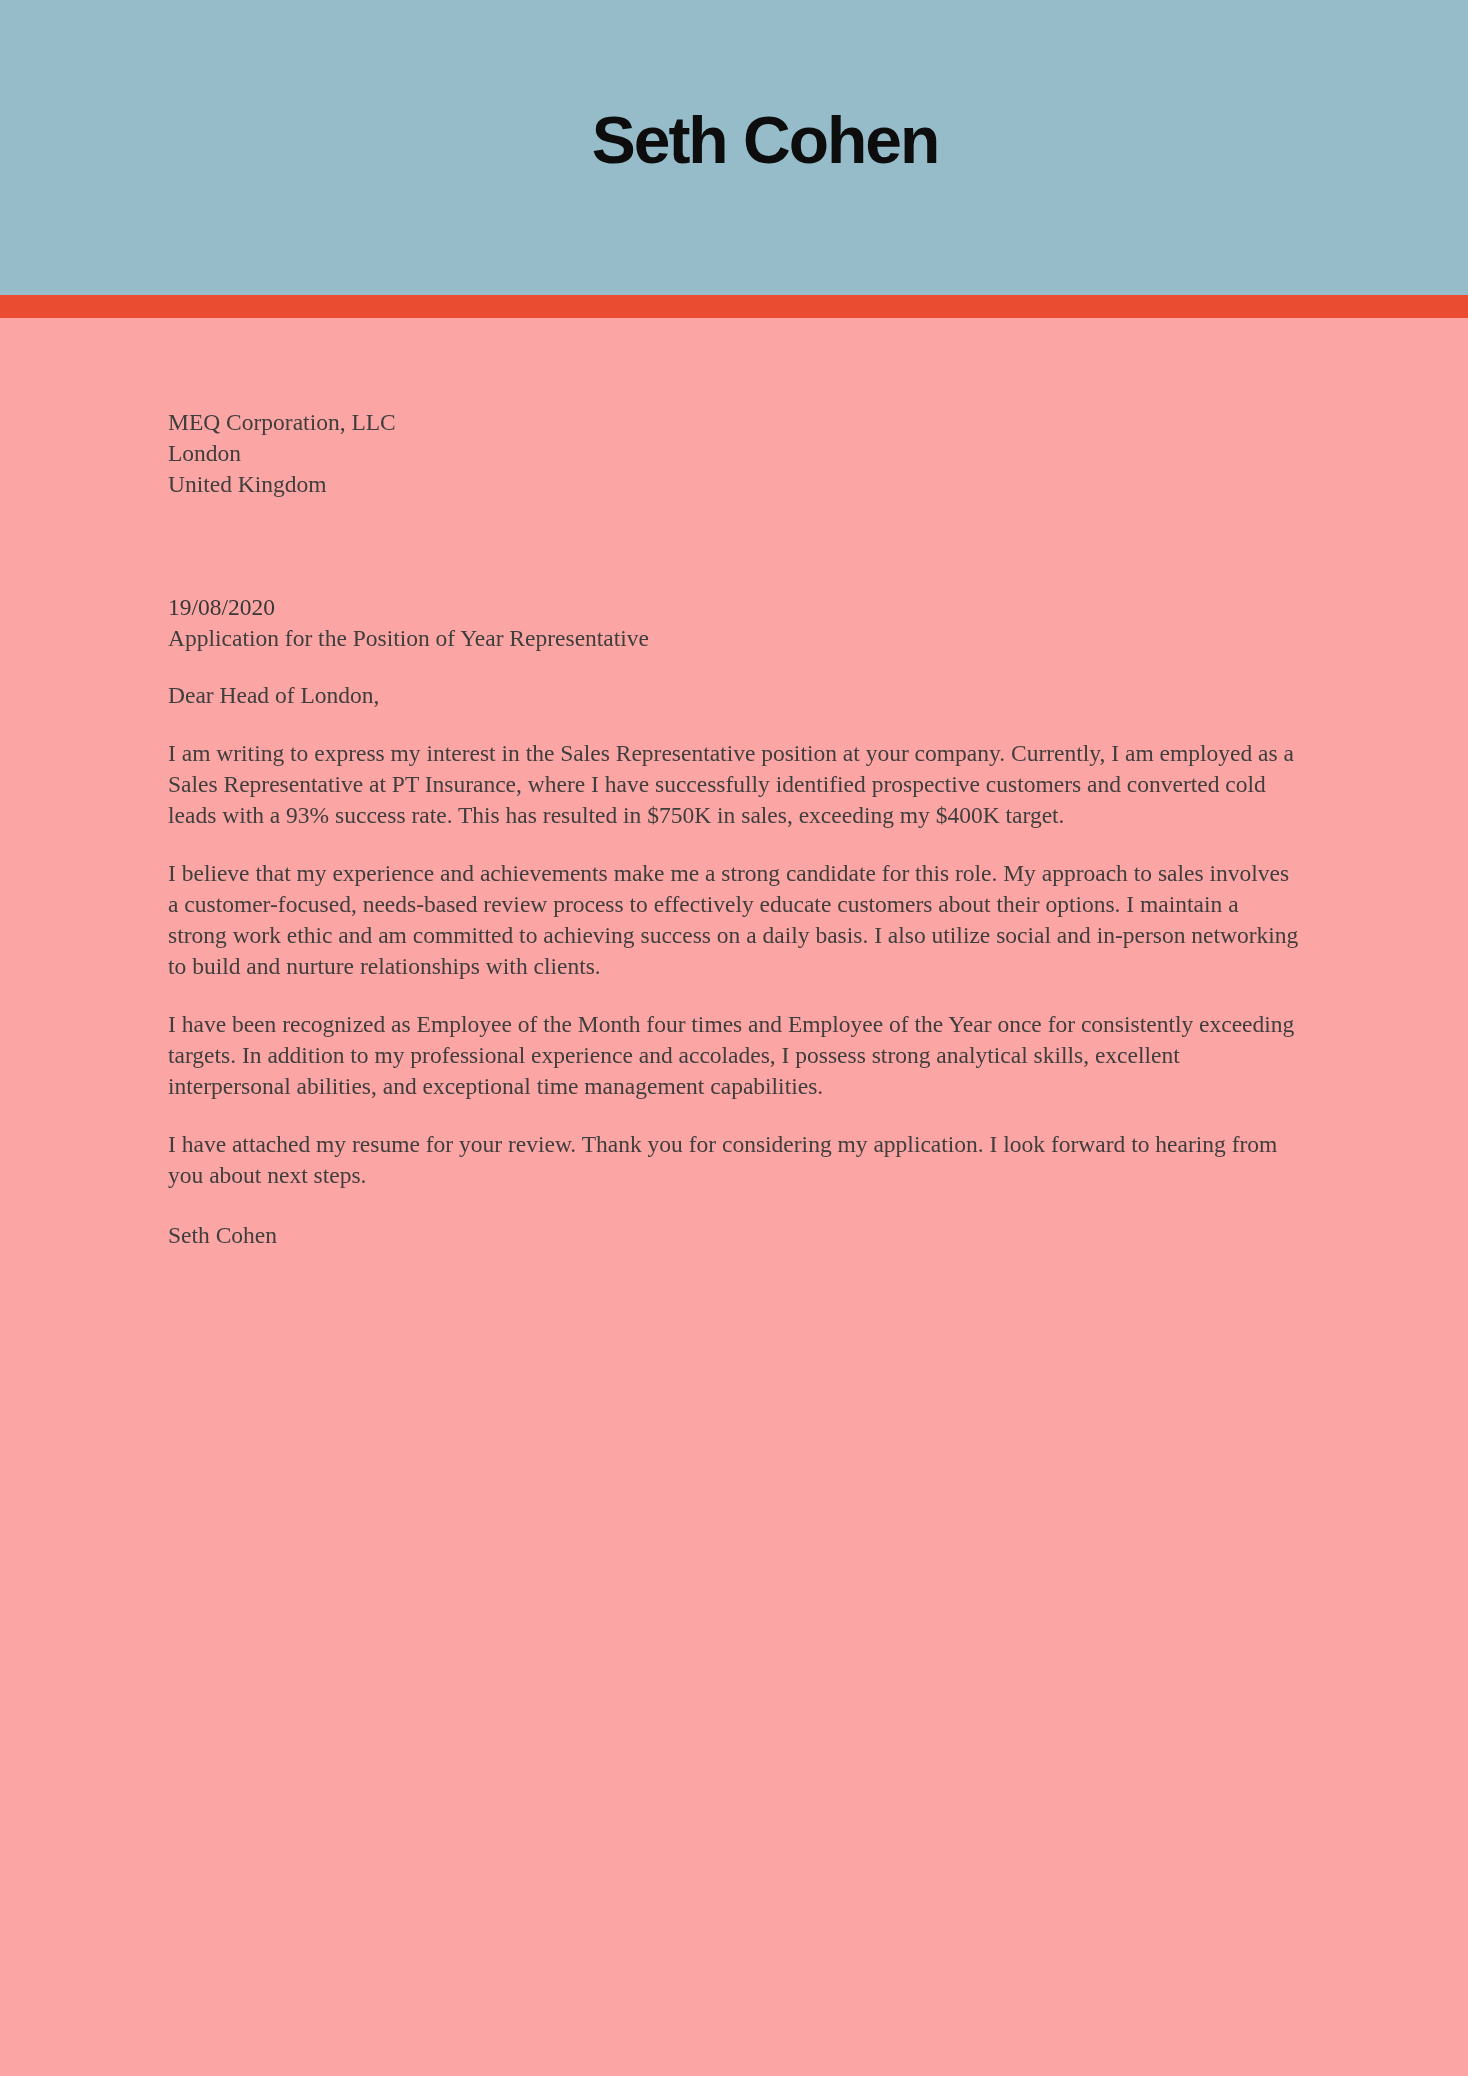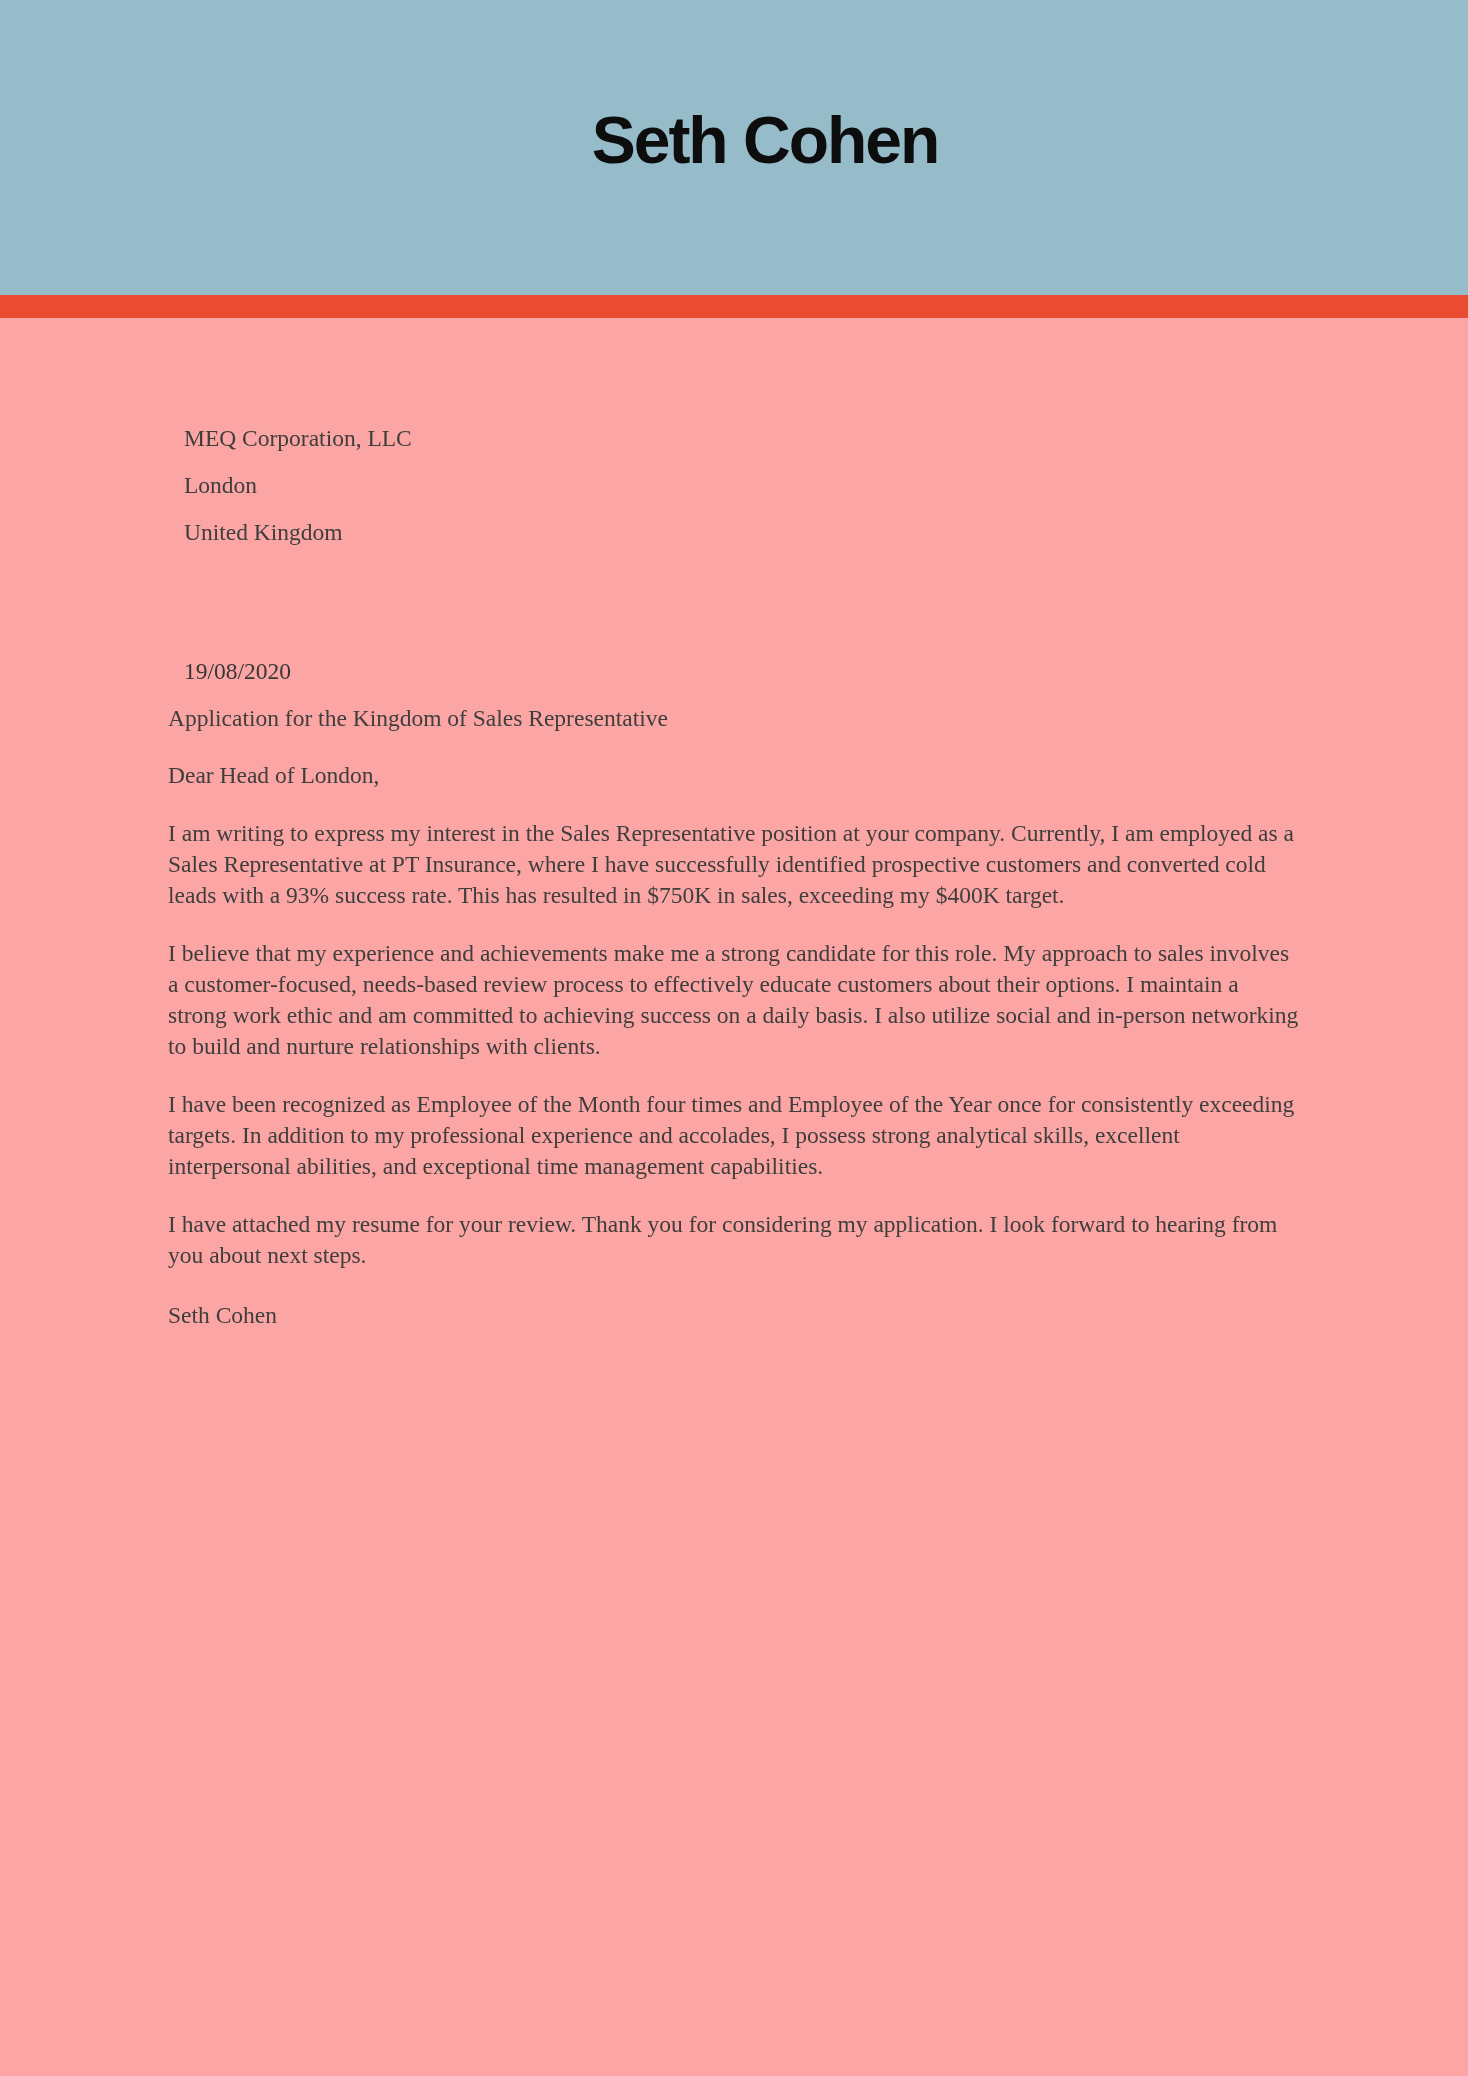--- a/index.html
+++ b/index.html
@@ -42,21 +42,21 @@
     color: #3e3e3c;
     font-size: 23.5px;
     line-height: 31px;
   }
   .info-row {
     display: flex;
     margin-top: 89px;
   }
   .info-col-left { width: 614px; flex: 0 0 614px; }
   .info-col-right { flex: 1; }
-  .info-line { margin: 16px; }
+  .info-line { margin: 0; }
   .date-block { margin-top: 92px; }
   .date-line { font-weight: 400; color: #373735; }
   .subject-line { margin: 0; }
   .salutation { margin: 26px 0 0 0; }
   .paragraph { margin: 27px 0 0 0; }
   .closing { margin: 29px 0 0 0; }
   .signature { margin: 29px 0 0 0; }
 </style>
 </head>
 <body>
@@ -74,21 +74,21 @@
     <div class="info-row">
       <div class="info-col-left">
         <p class="info-line">MEQ Corporation, LLC</p>
         <p class="info-line">London</p>
         <p class="info-line">United Kingdom</p>
       </div>
     </div>
 
     <div class="date-block">
       <p class="info-line date-line">19/08/2020</p>
-      <p class="subject-line">Application for the Kingdom of Sales Representative</p>
+      <p class="subject-line">Application for the Position of Year Representative</p>
     </div>
 
     <p class="salutation">Dear Head of London,</p>
 
     <p class="paragraph">I am writing to express my interest in the Sales Representative position at your company. Currently, I am employed as a Sales Representative at PT Insurance, where I have successfully identified prospective customers and converted cold leads with a 93% success rate. This has resulted in $750K in sales, exceeding my $400K target.</p>
     <p class="paragraph">I believe that my experience and achievements make me a strong candidate for this role. My approach to sales involves a customer-focused, needs-based review process to effectively educate customers about their options. I maintain a strong work ethic and am committed to achieving success on a daily basis. I also utilize social and in-person networking to build and nurture relationships with clients.</p>
     <p class="paragraph">I have been recognized as Employee of the Month four times and Employee of the Year once for consistently exceeding targets. In addition to my professional experience and accolades, I possess strong analytical skills, excellent interpersonal abilities, and exceptional time management capabilities.</p>
     <p class="paragraph">I have attached my resume for your review. Thank you for considering my application. I look forward to hearing from you about next steps.</p>
 
     <p class="signature">Seth Cohen</p>

